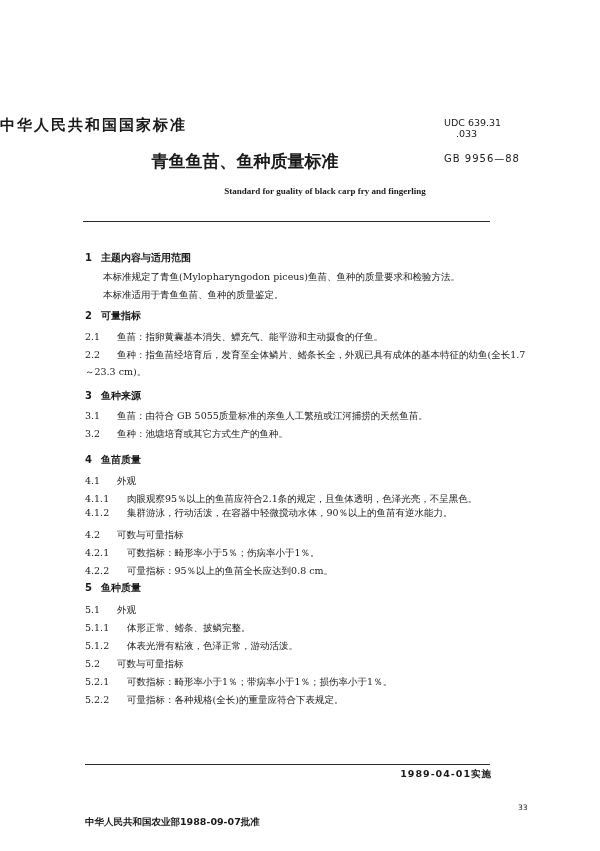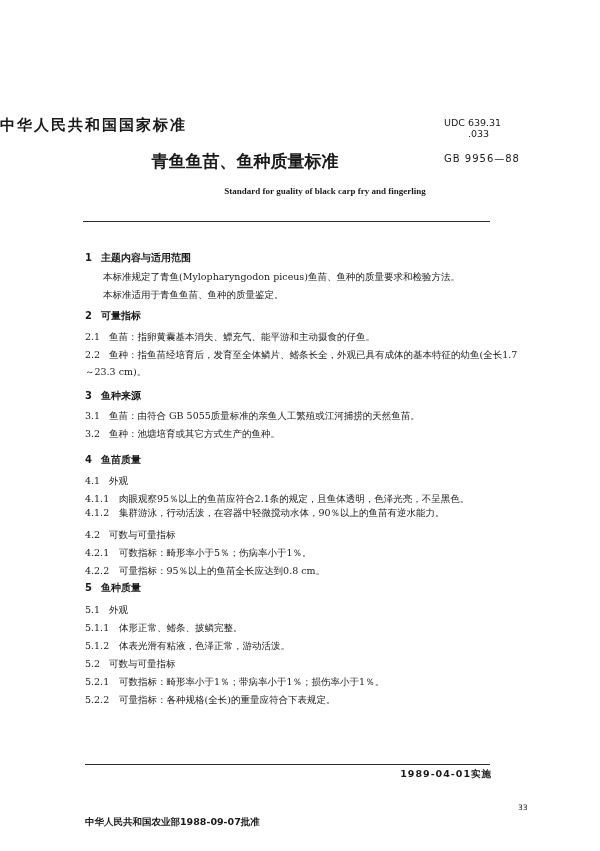--- a/index.html
+++ b/index.html
@@ -2,32 +2,32 @@
 <html><head>
 <meta charset="utf-8">
 <style>
   html, body { margin: 0; padding: 0; }
   body {
     width: 600px; height: 851px; background: #ffffff; position: relative; overflow: hidden;
     font-family: "DejaVu Serif", "Liberation Serif", serif; color: #1a1a1a;
   }
   .abs { position: absolute; white-space: nowrap; }
   .national { left: 0; width: 520px; top: 116px; text-align: left; font-family: "DejaVu Sans", sans-serif; font-weight: bold; font-size: 15px; letter-spacing: 2px; }
-  .udc { left: 444px; top: 117px; font-size: 9.5px; font-family: "DejaVu Sans", sans-serif; line-height: 11px; text-align: center; }
+  .udc { left: 444px; top: 117px; font-size: 9.5px; font-family: "DejaVu Sans", sans-serif; line-height: 11px; }
   .udc .l2 { padding-left: 12px; }
   .title { left: 0; width: 490px; top: 150px; text-align: center; font-family: Liberation Mono, monospace; font-weight: bold; font-size: 17px; }
   .gb { left: 444px; top: 153px; font-size: 10px; font-family: "DejaVu Sans", sans-serif; letter-spacing: 1px; }
   .english { left: 0; width: 570px; top: 186px; text-align: center; font-family: "Liberation Serif", serif; font-weight: bold; font-size: 9px; margin-left: 40px; }
   .rule { position: absolute; left: 83px; width: 407px; height: 0; border-top: 1.5px solid #2a2a2a; }
   .rule.top { top: 221px; left: 83px; width: 407px; }
   .rule.bottom { top: 764px; left: 85px; width: 405px; }
   .h { font-family: "DejaVu Sans", sans-serif; font-weight: bold; font-size: 10px; left: 85px; }
   .h .num { display: inline-block; width: 16px; }
   .p { font-size: 9.5px; left: 85px; }
-  .p .num { display: inline-block; min-width: 20px; margin-right: 4px; }
+  .p .num { display: inline-block; min-width: 20px; margin-right: 12px; }
   .p.indent { left: 103px; }
   .footer-left { left: 85px; top: 768px; font-family: "DejaVu Sans", sans-serif; font-weight: bold; font-size: 9.5px; margin-top: 48px; }
   .footer-right { right: 108px; top: 768px; font-family: "DejaVu Sans", sans-serif; font-size: 9.5px; letter-spacing: 1px; font-weight: bold; }
   .page-num { left: 518px; top: 803px; font-size: 7.5px; font-family: "DejaVu Sans", sans-serif; }
 </style>
 </head>
 <body>
 
 <div class="abs national">中华人民共和国国家标准</div>
 <div class="abs udc">

